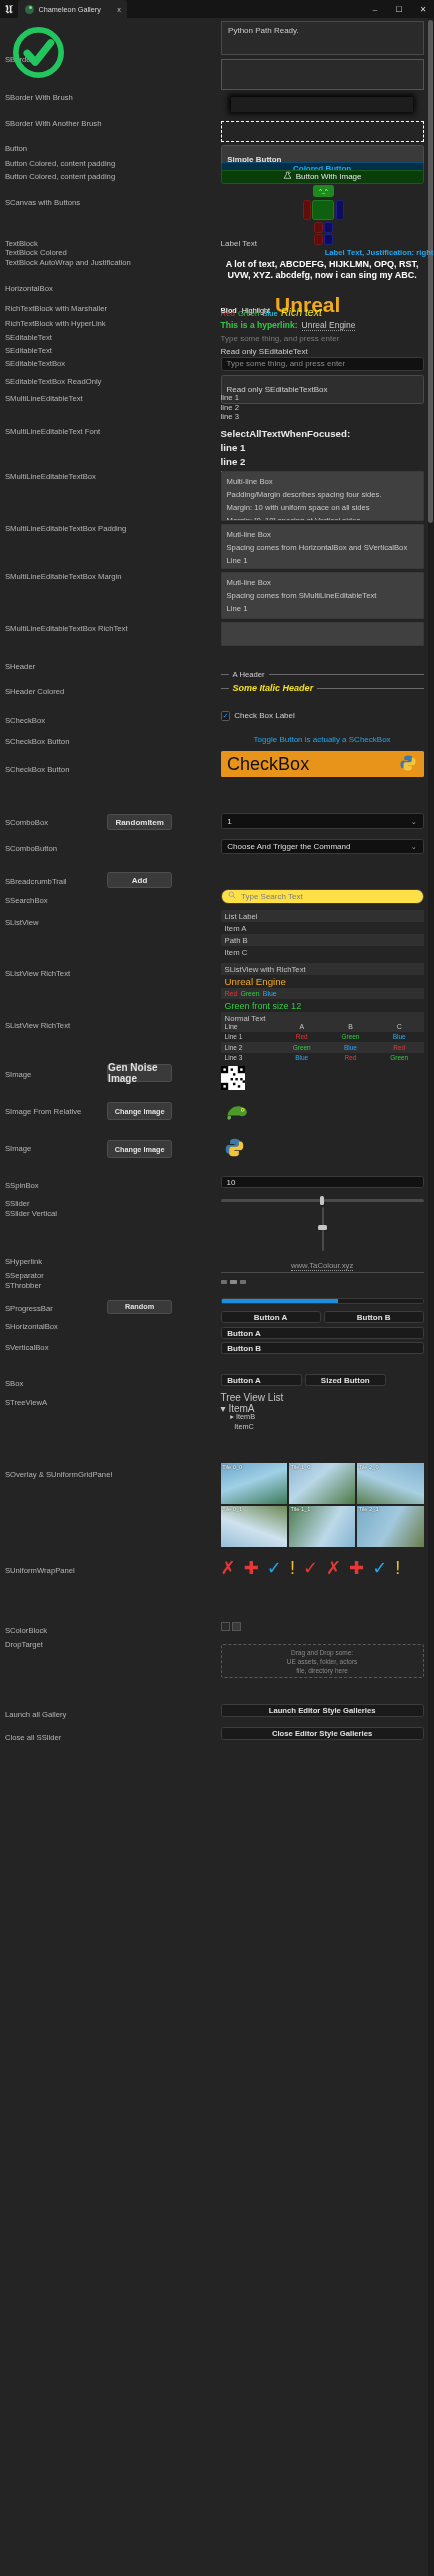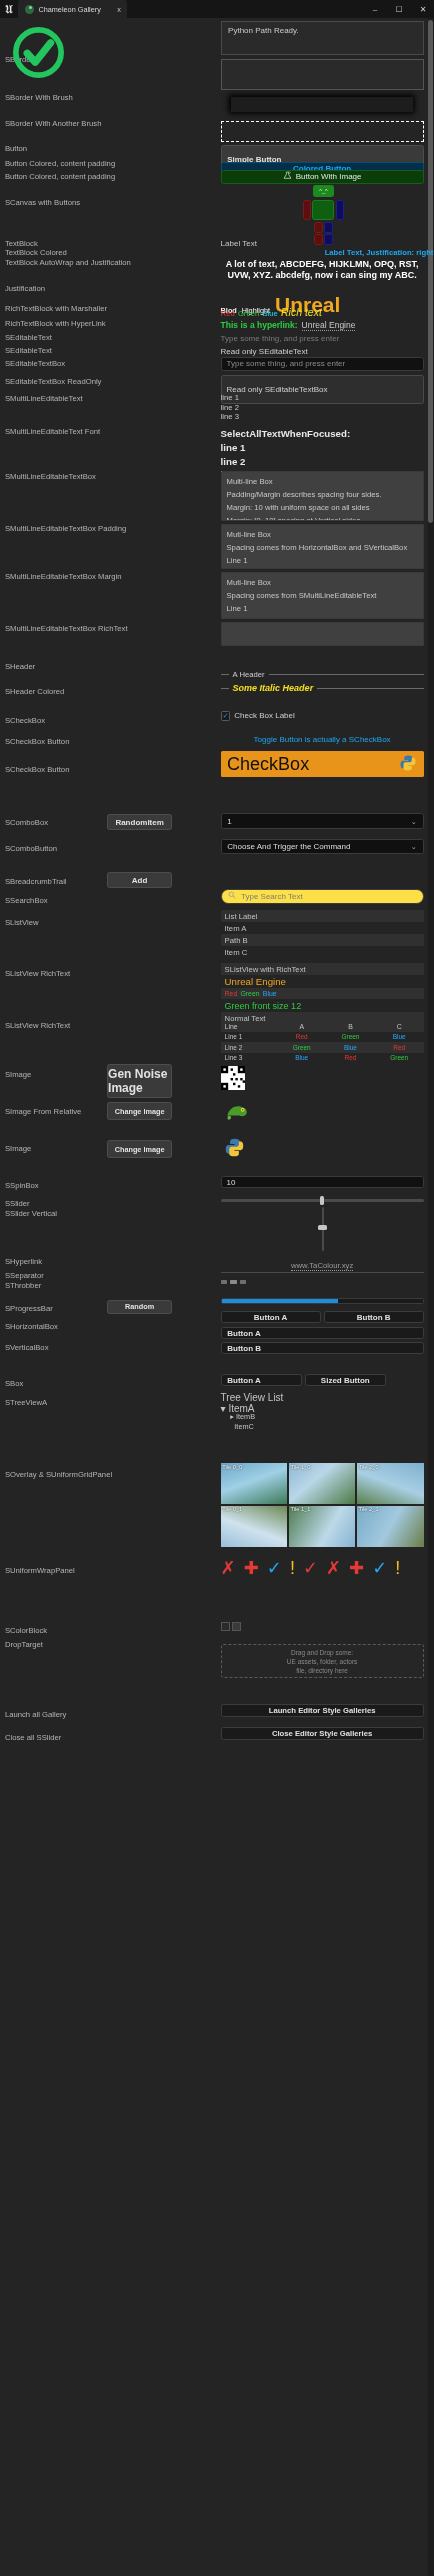--- a/index.html
+++ b/index.html
@@ -105,21 +105,21 @@
     <div class="lbl" style="top:37px;left:4.9px">SBorder</div>
     <div class="lbl" style="top:75px;left:4.9px">SBorder With Brush</div>
     <div class="lbl" style="top:101px;left:4.9px">SBorder With Another Brush</div>
     <div class="lbl" style="top:126px;left:4.9px">Button</div>
     <div class="lbl" style="top:141px;left:4.9px">Button Colored, content padding</div>
     <div class="lbl" style="top:154px;left:4.9px">Button Colored, content padding</div>
     <div class="lbl" style="top:180px;left:4.9px">SCanvas with Buttons</div>
     <div class="lbl" style="top:221px;left:4.9px">TextBlock</div>
     <div class="lbl" style="top:230px;left:4.9px">TextBlock Colored</div>
     <div class="lbl" style="top:240px;left:4.9px">TextBlock AutoWrap and Justification</div>
-    <div class="lbl" style="top:266px;left:4.9px">Justification</div>
+    <div class="lbl" style="top:266px;left:4.9px">HorizontalBox</div>
     <div class="lbl" style="top:286px;left:4.9px">RichTextBlock with Marshaller</div>
     <div class="lbl" style="top:301px;left:4.9px">RichTextBlock with HyperLink</div>
     <div class="lbl" style="top:315px;left:4.9px">SEditableText</div>
     <div class="lbl" style="top:328px;left:4.9px">SEditableText</div>
     <div class="lbl" style="top:341px;left:4.9px">SEditableTextBox</div>
     <div class="lbl" style="top:359px;left:4.9px">SEditableTextBox ReadOnly</div>
     <div class="lbl" style="top:376px;left:4.9px">SMultiLineEditableText</div>
     <div class="lbl" style="top:409px;left:4.9px">SMultiLineEditableText Font</div>
     <div class="lbl" style="top:454px;left:4.9px">SMultiLineEditableTextBox</div>
     <div class="lbl" style="top:506px;left:4.9px">SMultiLineEditableTextBox Padding</div>
@@ -162,21 +162,21 @@
       <svg width="55" height="55" viewBox="0 0 68 68">
         <circle cx="34" cy="34" r="28" fill="none" stroke="#22c55e" stroke-width="7"></circle>
         <path d="M20 35 L30 46 L49 22" fill="none" stroke="#22c55e" stroke-width="9" stroke-linecap="round" stroke-linejoin="round"></path>
       </svg>
     </div>
   </div>
 
   <div class="col-mid">
     <div class="btn" style="position:absolute;top:796px;left:-4.9px;width:65px;height:16px;">RandomItem</div>
     <div class="btn" style="position:absolute;top:854px;left:-4.9px;width:65px;height:16px;">Add</div>
-    <div class="btn" style="position:absolute;top:1046px;left:-4.9px;width:65px;height:34px;font-size:12px;">Gen Noise Image</div>
+    <div class="btn" style="position:absolute;top:1046px;left:-4.9px;width:65px;height:18px;font-size:10px;">Gen Noise Image</div>
     <div class="btn" style="position:absolute;top:1084px;left:-4.9px;width:65px;height:18px;font-size:7.3px;">Change Image</div>
     <div class="btn" style="position:absolute;top:1122px;left:-4.9px;width:65px;height:18px;font-size:7.3px;">Change Image</div>
     <div class="btn" style="position:absolute;top:1282px;left:-4.9px;width:65px;height:13.8px;font-size:7.3px;">Random</div>
   </div>
 
   <div class="col-right">
 
     <div class="panel" style="position:absolute;top:3.2px;left:1.6px;width:203px;height:34px;">
       <div style="font-size:8px;color:#ccc;padding:4px 6.5px;">Python Path Ready.</div>
     </div>

